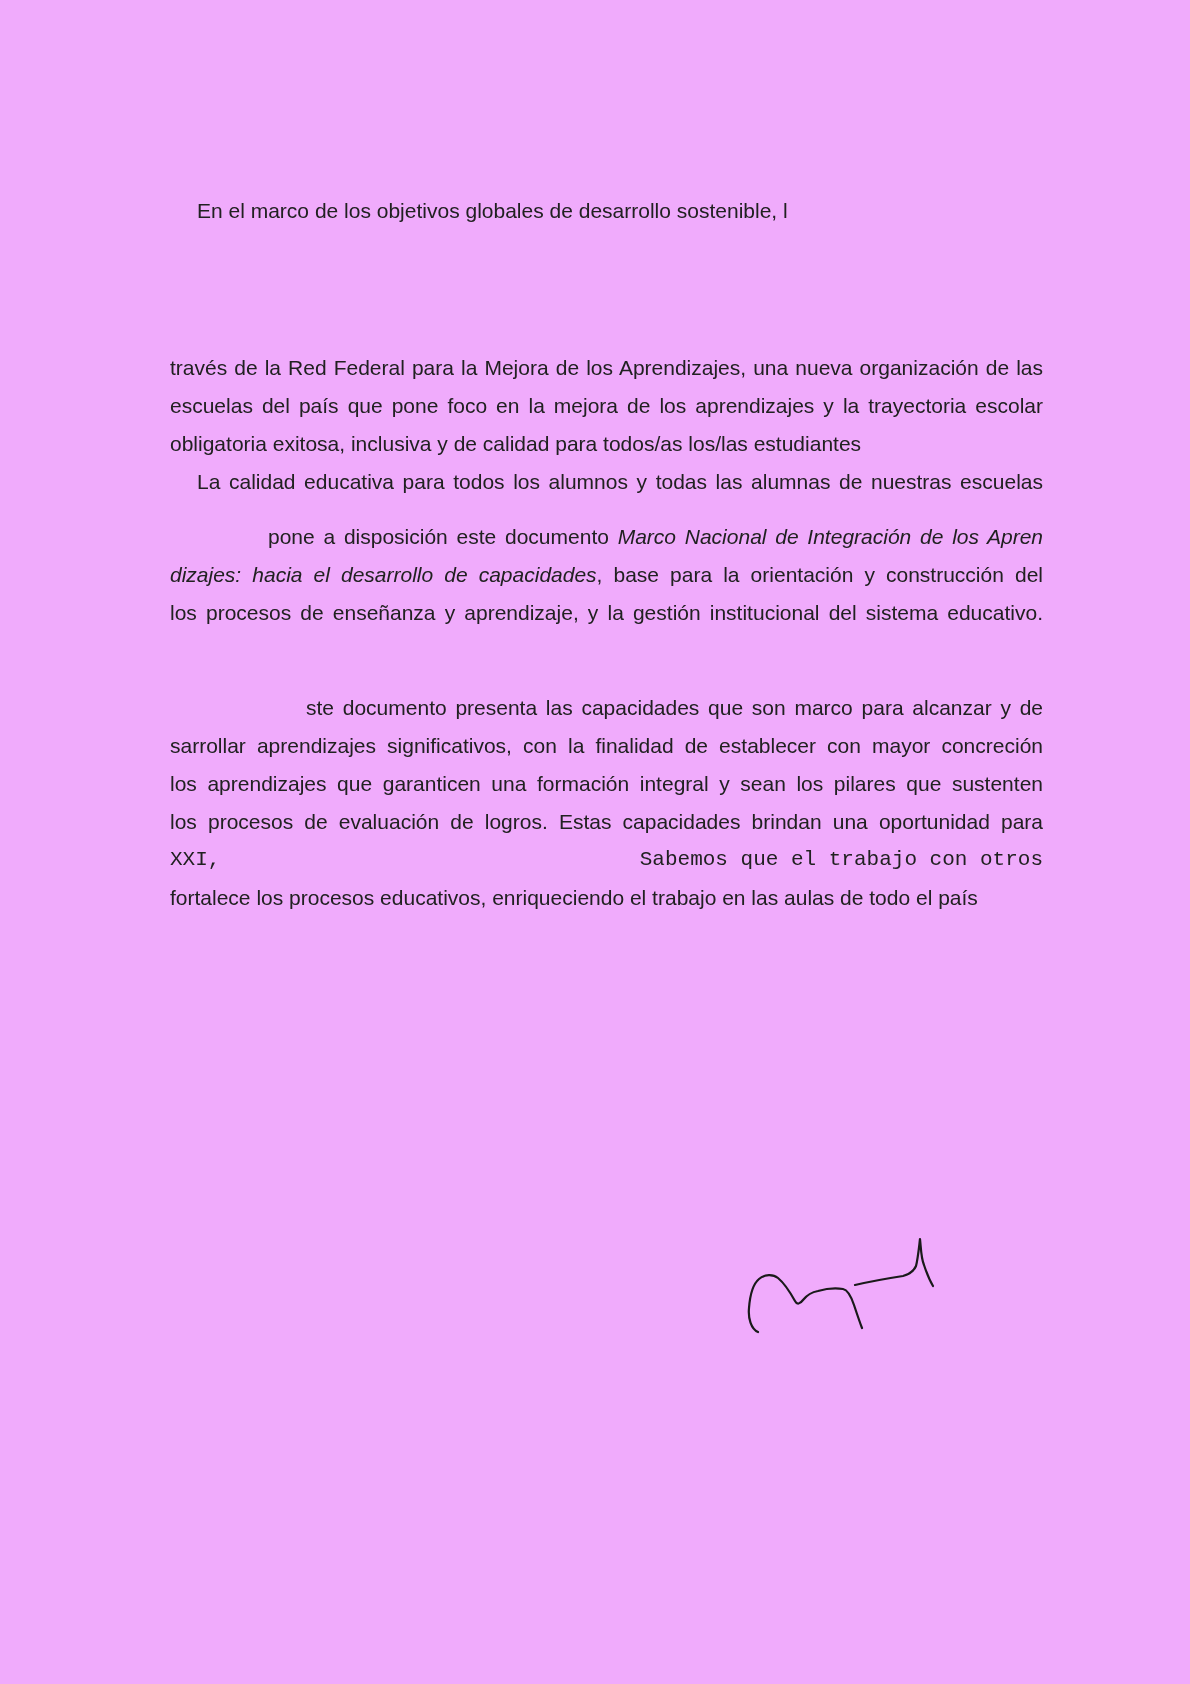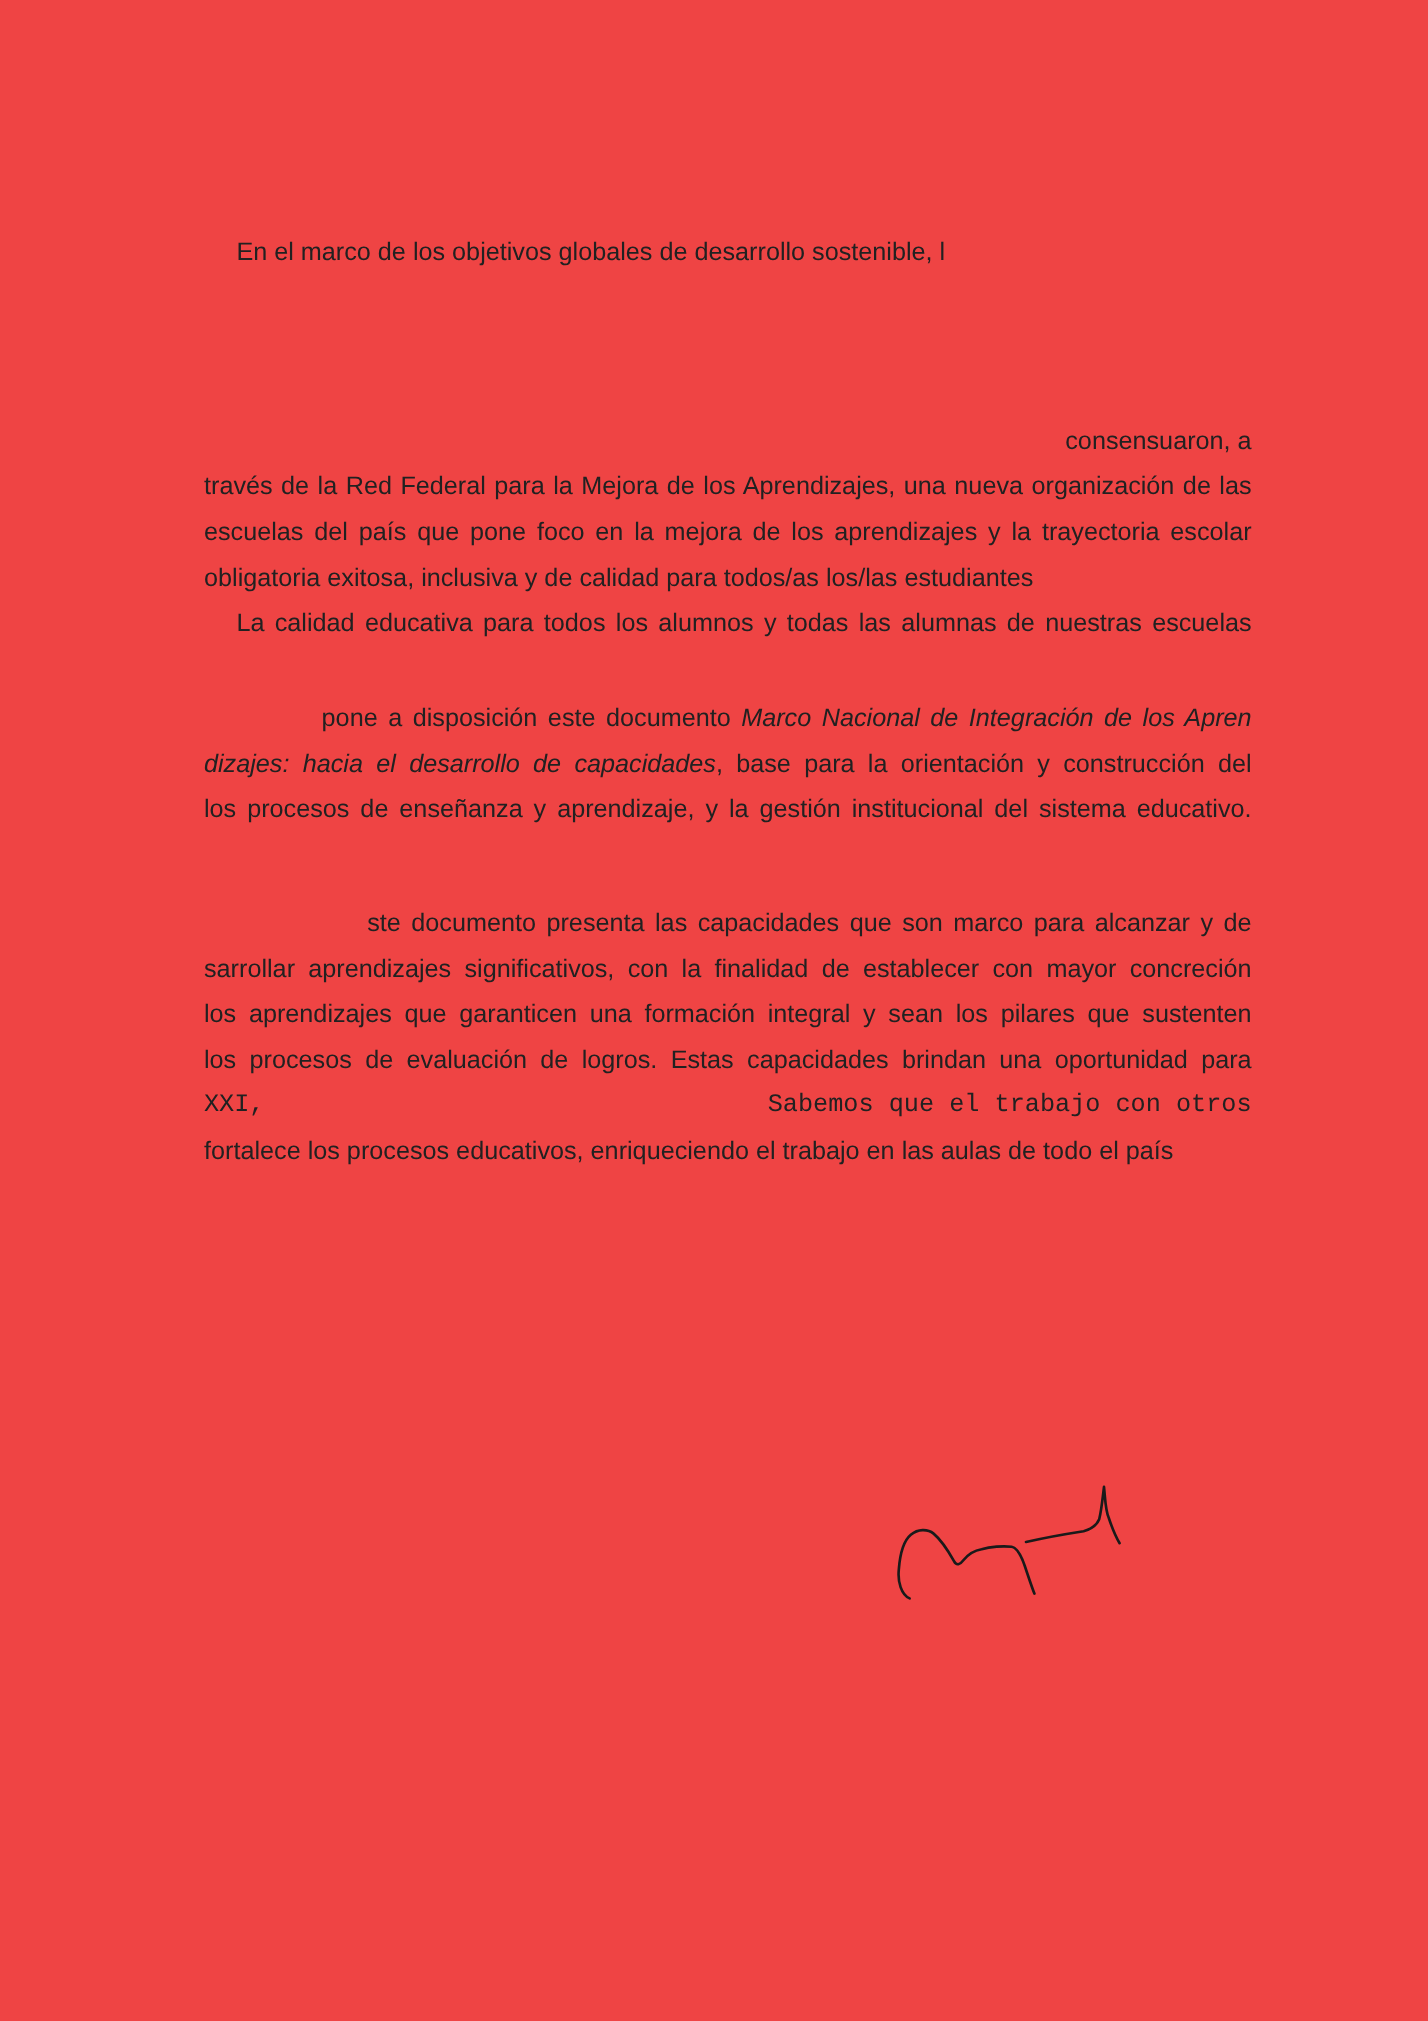--- a/index.html
+++ b/index.html
@@ -4,21 +4,21 @@
 <style>
   html, body {
     margin: 0;
     padding: 0;
     background: #ffffff;
   }
   .page {
     position: relative;
     width: 1190px;
     height: 1684px;
-    background: #ef4444;
+    background: #f0abfc;
     overflow: hidden;
     font-family: "Liberation Sans", sans-serif;
   }
   .textblock {
     position: absolute;
     left: 170px;
     top: 192px;
     width: 873px;
     color: #212121;
     font-size: 21px;
@@ -47,42 +47,41 @@
   .split {
     display: flex;
     justify-content: space-between;
     font-family: Liberation Mono, monospace;
   }
   .it {
     font-style: italic;
   }
   .p2 { margin-top: 119px; }
   .p3 { margin-top: 0; }
-  .p4 { margin-top: 41px; }
+  .p4 { margin-top: 17px; }
   .p5 { margin-top: 57px; }
   .signature-svg {
     position: absolute;
     left: 740px;
     top: 1228px;
     width: 200px;
     height: 112px;
   }
 </style>
 </head>
 <body>
 
 <div class="page">
   <div class="textblock">
 
     <div class="para p1">
       <div class="line indent">En el marco de los objetivos globales de desarrollo sostenible, l</div>
     </div>
 
     <div class="para p2">
-      <div class="line right">consensuaron, a</div>
       <div class="line just">través de la Red Federal para la Mejora de los Aprendizajes, una nueva organización de las</div>
       <div class="line just">escuelas del país que pone foco en la mejora de los aprendizajes y la trayectoria escolar</div>
       <div class="line">obligatoria exitosa, inclusiva y de calidad para todos/as los/las estudiantes</div>
     </div>
 
     <div class="para p3">
       <div class="line just indent">La calidad educativa para todos los alumnos y todas las alumnas de nuestras escuelas</div>
     </div>
 
     <div class="para p4">

